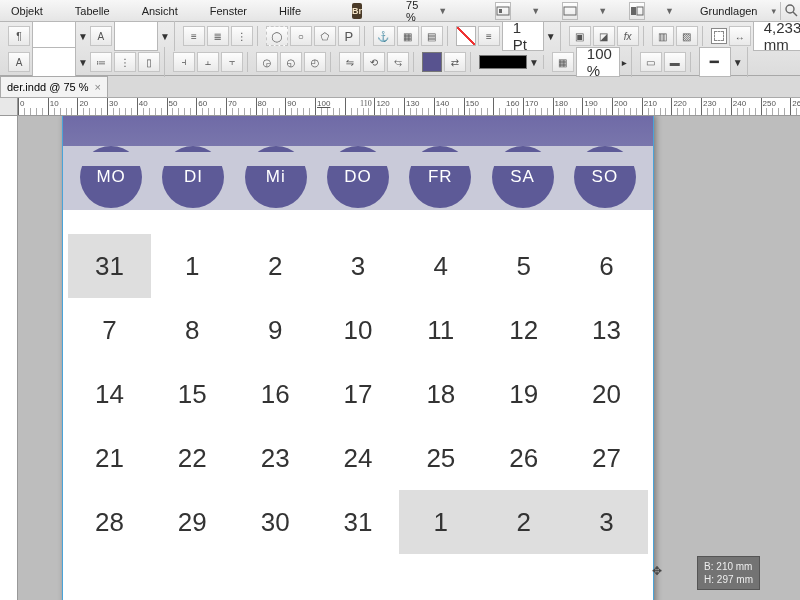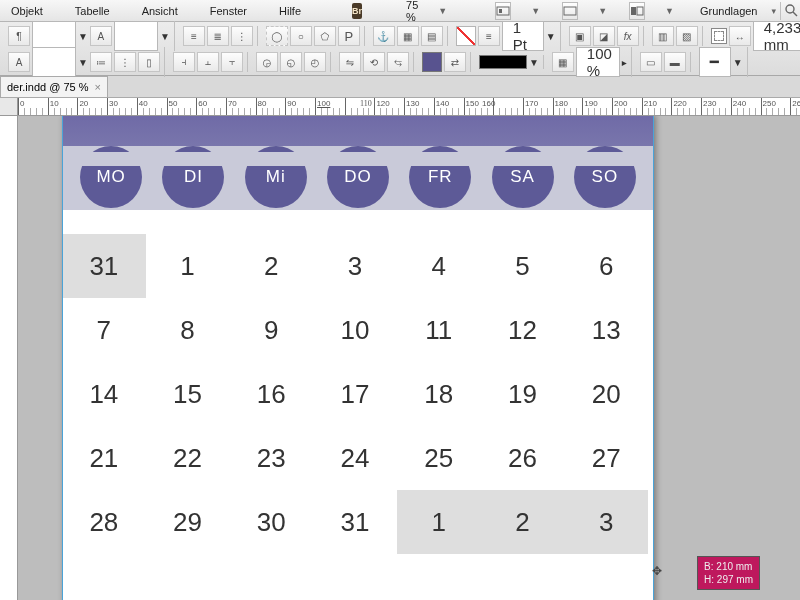--- a/index.html
+++ b/index.html
@@ -50,27 +50,27 @@
 
 
 .page { position:absolute; left:44px; top:-4px; width:592px; height:560px; background:#fff; box-shadow:2px 3px 6px rgba(0,0,0,.35);}
 .page-border { position:absolute; inset:0; border:1px solid #4aa3d8; pointer-events:none;}
 
 
 .cal-top { height:40px; background:linear-gradient(#6e69a6,#7b78ad);}
 .cal-wave { height:14px; background:#c9cad9; position:relative;}
 .day-row { height:64px; background:#c9cad9; display:flex; justify-content:space-around; align-items:flex-start; padding:0 8px; margin-top:-20px;}
 .day-circle { width:62px; height:62px; border-radius:50%; background:#5d5a97; color:#fff; display:flex; align-items:center; justify-content:center; font-size:17px; font-weight:300; letter-spacing:1px;}
-.cal-body { padding:24px 6px 10px 0;}
+.cal-body { padding:24px 6px 10px 6px;}
 .cal-grid { display:grid; grid-template-columns:repeat(7,1fr); grid-auto-rows:64px;}
 .cal-cell { display:flex; align-items:center; justify-content:center; font-size:26px; font-weight:300; color:#333; font-family:"Segoe UI Light","Helvetica Neue",sans-serif;}
 .cal-cell.grey { background:#dedede;}
 
 
-.size-tip { position:absolute; right:40px; bottom:10px; background:#be185d; color:#eee; font-size:10px; padding:3px 6px; line-height:1.3; border:1px solid #555;}
+.size-tip { position:absolute; right:40px; bottom:10px; background:#737373; color:#eee; font-size:10px; padding:3px 6px; line-height:1.3; border:1px solid #555;}
 .cross { position:absolute; right:138px; bottom:22px; font-size:12px; color:#444;}
 
 svg { display:block; }
 </style>
 </head>
 <body>
 
 <div class="menubar">
   <span class="mi">Objekt</span>
   <span class="mi">Tabelle</span>
@@ -312,21 +312,21 @@
       <div class="tick" style="left: 427.68px; height: 8px; top: 10px;"></div>
       <div class="tick" style="left: 433.62px; height: 8px; top: 10px;"></div>
       <div class="tick" style="left: 439.56px; height: 8px; top: 10px;"></div>
       <div class="tick major" style="left: 445.5px;"></div>
       <div class="tick-label" style="left: 447.5px;">150</div>
       <div class="tick" style="left: 451.44px; height: 8px; top: 10px;"></div>
       <div class="tick" style="left: 457.38px; height: 8px; top: 10px;"></div>
       <div class="tick" style="left: 463.32px; height: 8px; top: 10px;"></div>
       <div class="tick" style="left: 469.26px; height: 8px; top: 10px;"></div>
       <div class="tick major" style="left: 475.2px;"></div>
-      <div class="tick-label" style="left: 464px;">160</div>
+      <div class="tick-label" style="left: 488px;">160</div>
       <div class="tick" style="left: 481.14px; height: 8px; top: 10px;"></div>
       <div class="tick" style="left: 487.08px; height: 8px; top: 10px;"></div>
       <div class="tick" style="left: 493.02px; height: 8px; top: 10px;"></div>
       <div class="tick" style="left: 498.96px; height: 8px; top: 10px;"></div>
       <div class="tick major" style="left: 504.9px;"></div>
       <div class="tick-label" style="left: 506.9px;">170</div>
       <div class="tick" style="left: 510.84px; height: 8px; top: 10px;"></div>
       <div class="tick" style="left: 516.78px; height: 8px; top: 10px;"></div>
       <div class="tick" style="left: 522.72px; height: 8px; top: 10px;"></div>
       <div class="tick" style="left: 528.66px; height: 8px; top: 10px;"></div>

